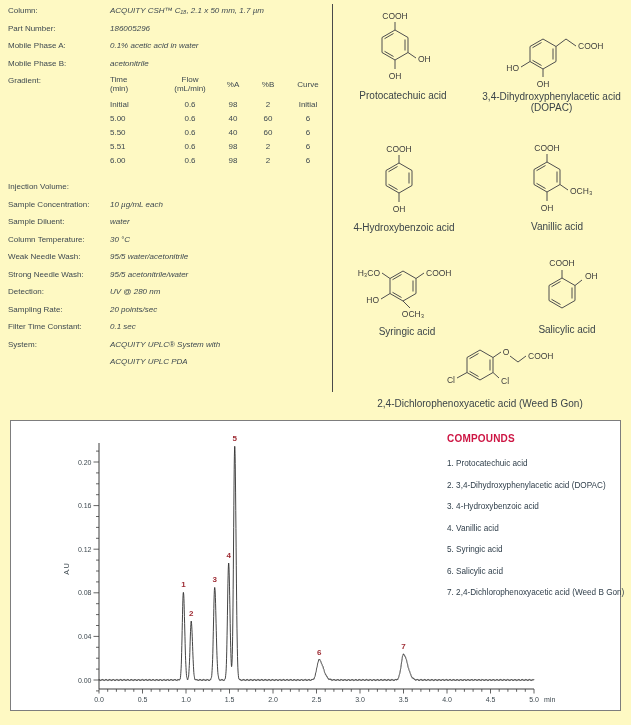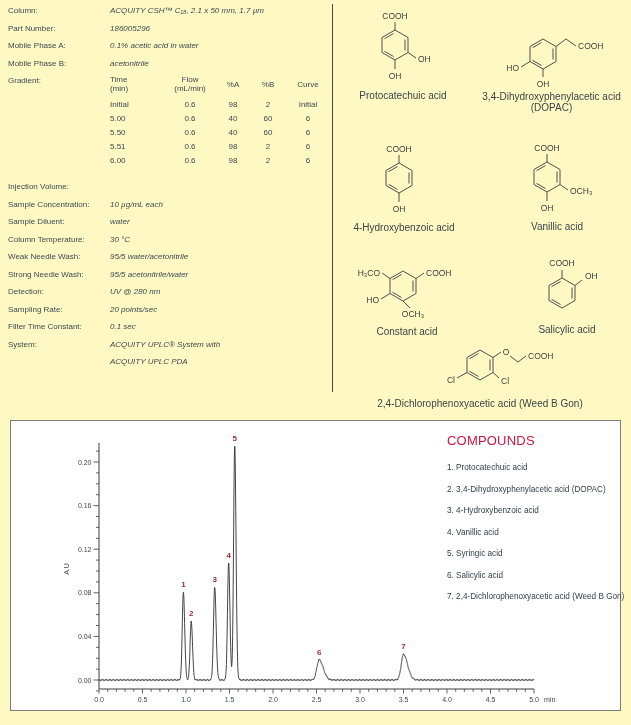--- a/index.html
+++ b/index.html
@@ -22,21 +22,21 @@
   .struct{position:absolute;}
   .struct svg{display:block;}
   .scap{position:absolute;font-size:10px;text-align:center;color:#3b4449;}
   .bond{stroke:#4f4f4f;stroke-width:1;fill:none;}
   .atom{font-size:8.5px;fill:#3d3d3d;font-family:"Liberation Sans",sans-serif;}
   
   #panel{position:absolute;left:10px;top:420px;width:609px;height:289px;
          border:1.5px solid #7d7d7d;background:#fff;}
   #chrom-svg{display:block;}
   #legend{position:absolute;left:436px;top:12px;width:176px;}
-  #legend .ltitle{font-size:13px;font-weight:normal;color:#cd1543;letter-spacing:.2px;margin-bottom:9px;}
+  #legend .ltitle{font-size:10px;font-weight:bold;color:#cd1543;letter-spacing:.2px;margin-bottom:9px;}
   #legend .litem{font-size:8.2px;color:#2f3e4a;line-height:21.5px;white-space:nowrap;}
 </style>
 </head>
 <body>
 
 <div id="page">
 
   <svg width="0" height="0" style="position:absolute">
     <defs>
       <g id="ring">
@@ -214,21 +214,21 @@
       <line class="bond" x1="67" y1="30.5" x2="59" y2="25"></line>
       <text class="atom" x="57" y="28" text-anchor="end">H₃CO</text>
       <line class="bond" x1="93" y1="30.5" x2="101" y2="25"></line>
       <text class="atom" x="103" y="28" text-anchor="start">COOH</text>
       <line class="bond" x1="67" y1="45.5" x2="58" y2="51"></line>
       <text class="atom" x="56" y="55" text-anchor="end">HO</text>
       <line class="bond" x1="80" y1="53" x2="87" y2="60"></line>
       <text class="atom" x="90" y="69" text-anchor="middle">OCH₃</text>
     </svg>
   </div>
-  <div class="scap" style="left:337px;top:326px;width:140px">Constant acid</div>
+  <div class="scap" style="left:337px;top:326px;width:140px">Syringic acid</div>
 
   <div class="struct" style="left:502px;top:245px">
     <svg width="125" height="80">
       <use href="#ring" x="60" y="48"></use>
       <line class="bond" x1="60" y1="33" x2="60" y2="25"></line>
       <text class="atom" x="60" y="21" text-anchor="middle">COOH</text>
       <line class="bond" x1="73" y1="40.5" x2="80" y2="35"></line>
       <text class="atom" x="83" y="34" text-anchor="start">OH</text>
     </svg>
   </div>

